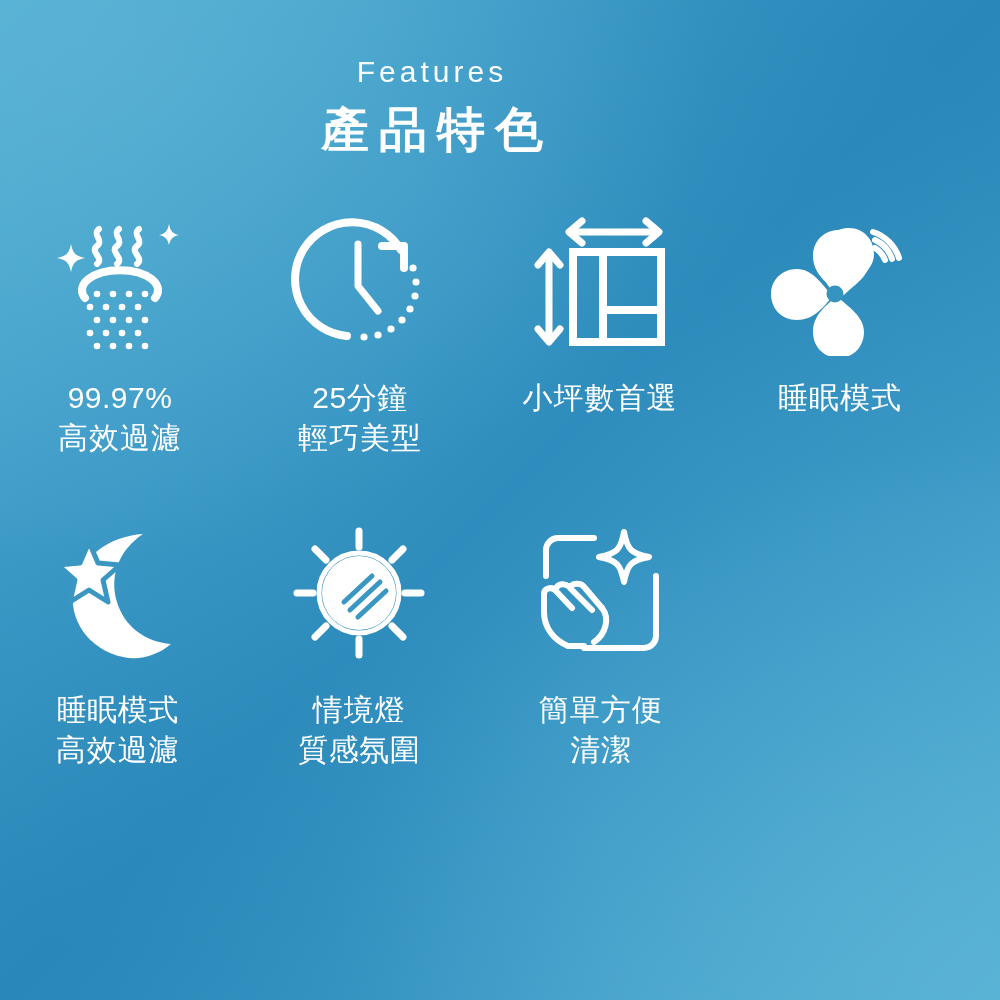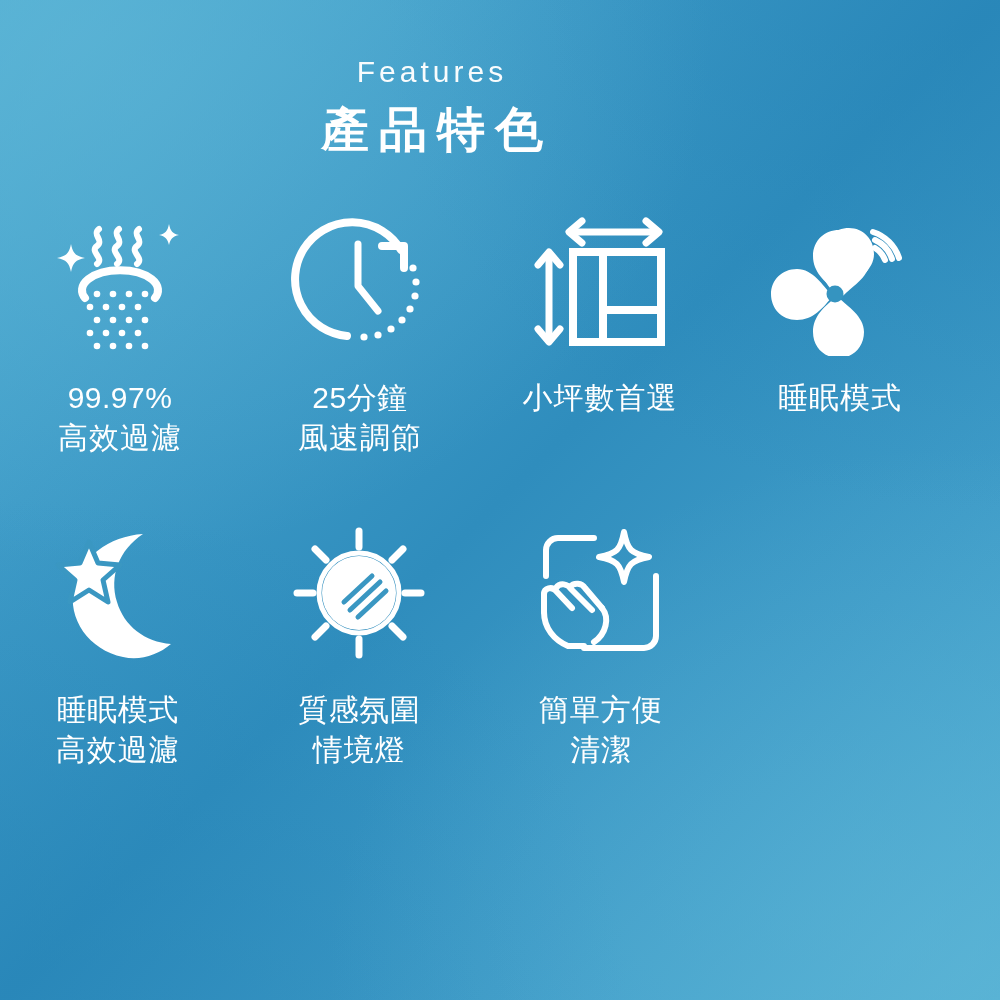--- a/index.html
+++ b/index.html
@@ -182,21 +182,21 @@
             <circle cx="106" cy="123" r="3.6"></circle>
             <circle cx="93" cy="129" r="3.6"></circle>
             <circle cx="79" cy="131" r="3.6"></circle>
           </g>
 
           <path d="M73 38 L73 80 L93 105" stroke="#fff" stroke-width="7" stroke-linecap="round" stroke-linejoin="round" fill="none"></path>
         </svg>
       </div>
       <div class="caption">
         <span class="cap-line cap-1">25分鐘</span>
-        <span class="cap-line cap-2">風速調節</span>
+        <span class="cap-line cap-2">輕巧美型</span>
       </div>
     </div>
 
     <div class="cell">
       <div class="icon-box">
         <svg viewBox="0 0 150 150" fill="none" xmlns="http://www.w3.org/2000/svg">
 
           <path d="M46 26 L132 26" stroke="#fff" stroke-width="7" stroke-linecap="round"></path>
           <path d="M57 15 L44 26 L57 37" stroke="#fff" stroke-width="7" stroke-linecap="round" stroke-linejoin="round" fill="none"></path>
           <path d="M121 15 L134 26 L121 37" stroke="#fff" stroke-width="7" stroke-linecap="round" stroke-linejoin="round" fill="none"></path>
@@ -282,22 +282,22 @@
             <path d="M13 75 L29 75"></path>
             <path d="M121 75 L137 75"></path>
             <path d="M31 31 L42 42"></path>
             <path d="M108 108 L119 119"></path>
             <path d="M119 31 L108 42"></path>
             <path d="M42 108 L31 119"></path>
           </g>
         </svg>
       </div>
       <div class="caption">
+        <span class="cap-line cap-2">情境燈</span>
         <span class="cap-line cap-1">質感氛圍</span>
-        <span class="cap-line cap-2">情境燈</span>
       </div>
     </div>
 
 
     <div class="cell">
       <div class="icon-box">
         <svg viewBox="0 0 150 150" fill="none" xmlns="http://www.w3.org/2000/svg">
 
           <path d="M20 58 L20 32 A12 12 0 0 1 32 20 L68 20" stroke="#fff" stroke-width="6" stroke-linecap="round" fill="none"></path>
           <path d="M130 58 L130 118 A12 12 0 0 1 118 130 L58 130" stroke="#fff" stroke-width="6" stroke-linecap="round" fill="none"></path>

